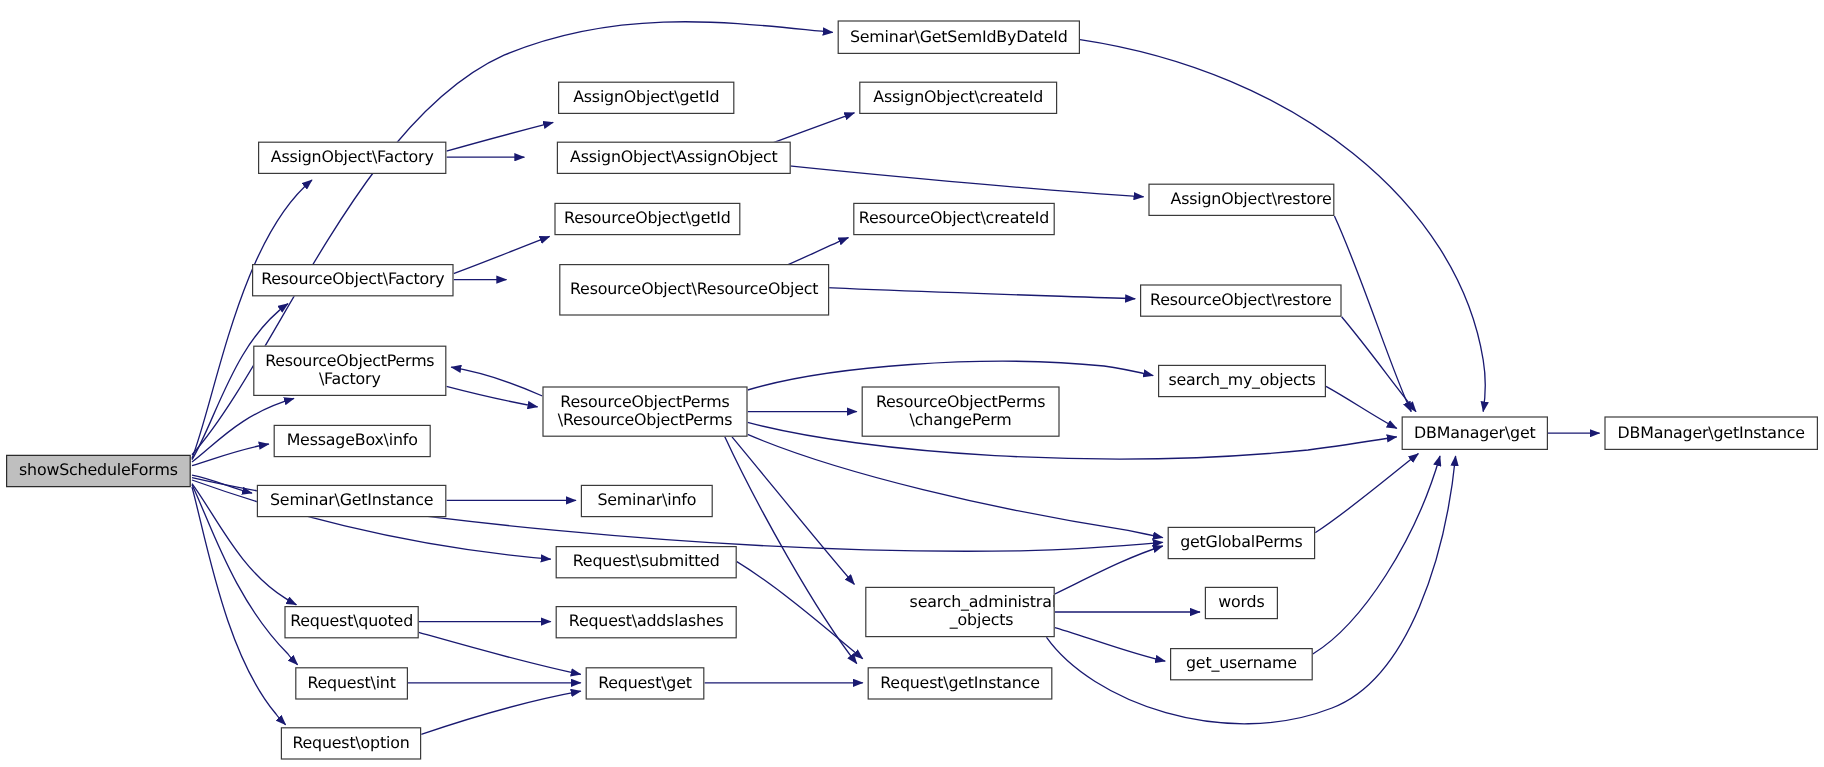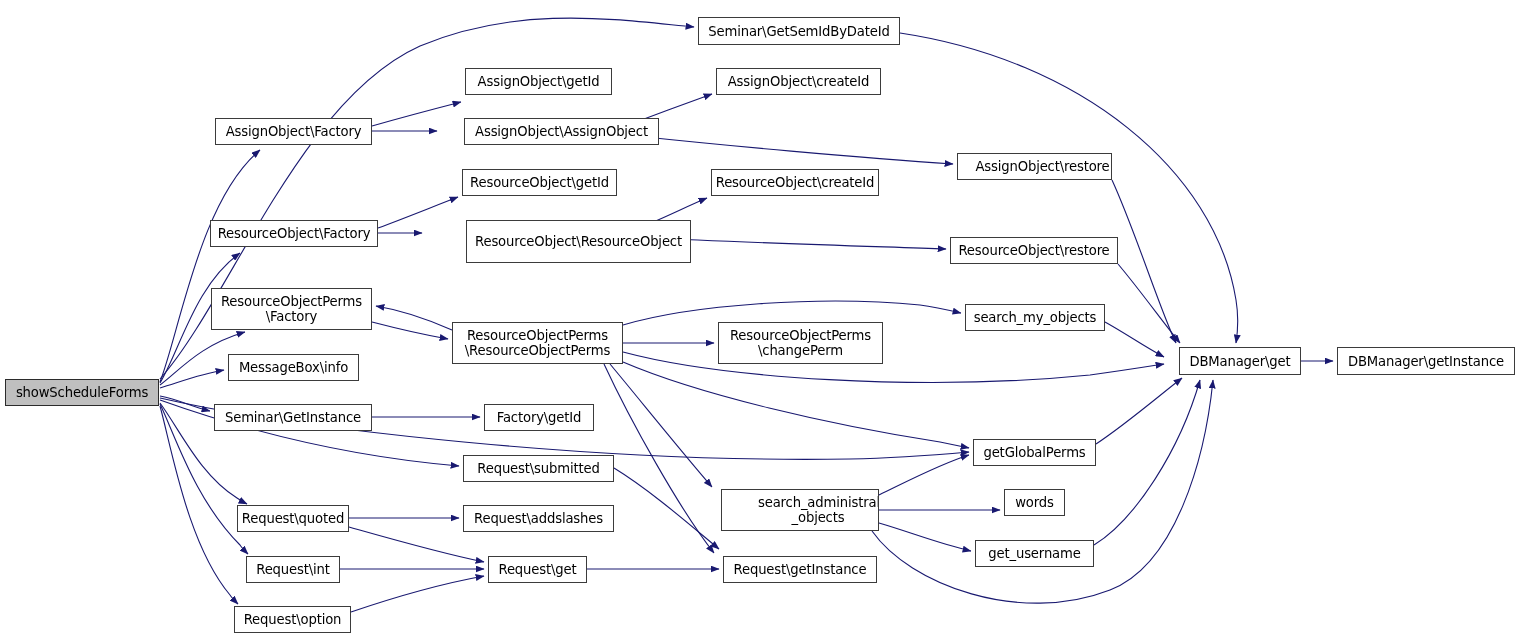--- a/index.html
+++ b/index.html
@@ -130,25 +130,25 @@
       <div class="gnode" style="left: 210px; top: 220px; width: 168px; height: 27px;"><span class="nlabel">ResourceObject\Factory</span></div>
       <div class="gnode" style="left: 426px; top: 220px; width: 225px; height: 43px; margin-left: 40px;"><span class="nlabel">ResourceObject\ResourceObject</span></div>
       <div class="gnode" style="left: 950px; top: 237px; width: 168px; height: 27px;"><span class="nlabel">ResourceObject\restore</span></div>
       <div class="gnode" style="left: 211px; top: 288px; width: 161px; height: 42px;"><span class="nlabel">ResourceObjectPerms
 \Factory</span></div>
       <div class="gnode" style="left: 452px; top: 322px; width: 171px; height: 42px;"><span class="nlabel">ResourceObjectPerms
 \ResourceObjectPerms</span></div>
       <div class="gnode" style="left: 718px; top: 322px; width: 165px; height: 42px;"><span class="nlabel">ResourceObjectPerms
 \changePerm</span></div>
       <div class="gnode" style="left: 965px; top: 304px; width: 140px; height: 27px;"><span class="nlabel">search_my_objects</span></div>
-      <div class="gnode" style="left: 1168px; top: 347px; width: 122px; height: 28px; margin-left: 11px;"><span class="nlabel">DBManager\get</span></div>
+      <div class="gnode" style="left: 1168px; top: 347px; width: 122px; height: 28px;"><span class="nlabel">DBManager\get</span></div>
       <div class="gnode" style="left: 1337px; top: 347px; width: 178px; height: 28px;"><span class="nlabel">DBManager\getInstance</span></div>
       <div class="gnode" style="left: 228px; top: 354px; width: 131px; height: 27px;"><span class="nlabel">MessageBox\info</span></div>
       <div class="gnode" style="left: 214px; top: 404px; width: 158px; height: 27px;"><span class="nlabel">Seminar\GetInstance</span></div>
-      <div class="gnode" style="left: 484px; top: 404px; width: 110px; height: 27px;"><span class="nlabel">Factory\getId</span></div>
+      <div class="gnode" style="left: 484px; top: 404px; width: 110px; height: 27px;"><span class="nlabel">Seminar\info</span></div>
       <div class="gnode" style="left: 463px; top: 455px; width: 151px; height: 27px;"><span class="nlabel">Request\submitted</span></div>
       <div class="gnode" style="left: 973px; top: 439px; width: 123px; height: 27px;"><span class="nlabel">getGlobalPerms</span></div>
       <div class="gnode" style="left: 721px; top: 489px; width: 158px; height: 42px; padding-left: 36px;"><span class="nlabel">search_administrable
 _objects</span></div>
       <div class="gnode" style="left: 1004px; top: 489px; width: 61px; height: 27px;"><span class="nlabel">words</span></div>
       <div class="gnode" style="left: 237px; top: 505px; width: 112px; height: 27px;"><span class="nlabel">Request\quoted</span></div>
       <div class="gnode" style="left: 463px; top: 505px; width: 151px; height: 27px;"><span class="nlabel">Request\addslashes</span></div>
       <div class="gnode" style="left: 975px; top: 540px; width: 119px; height: 27px;"><span class="nlabel">get_username</span></div>
       <div class="gnode" style="left: 246px; top: 556px; width: 94px; height: 27px;"><span class="nlabel">Request\int</span></div>
       <div class="gnode" style="left: 488px; top: 556px; width: 99px; height: 27px;"><span class="nlabel">Request\get</span></div>

